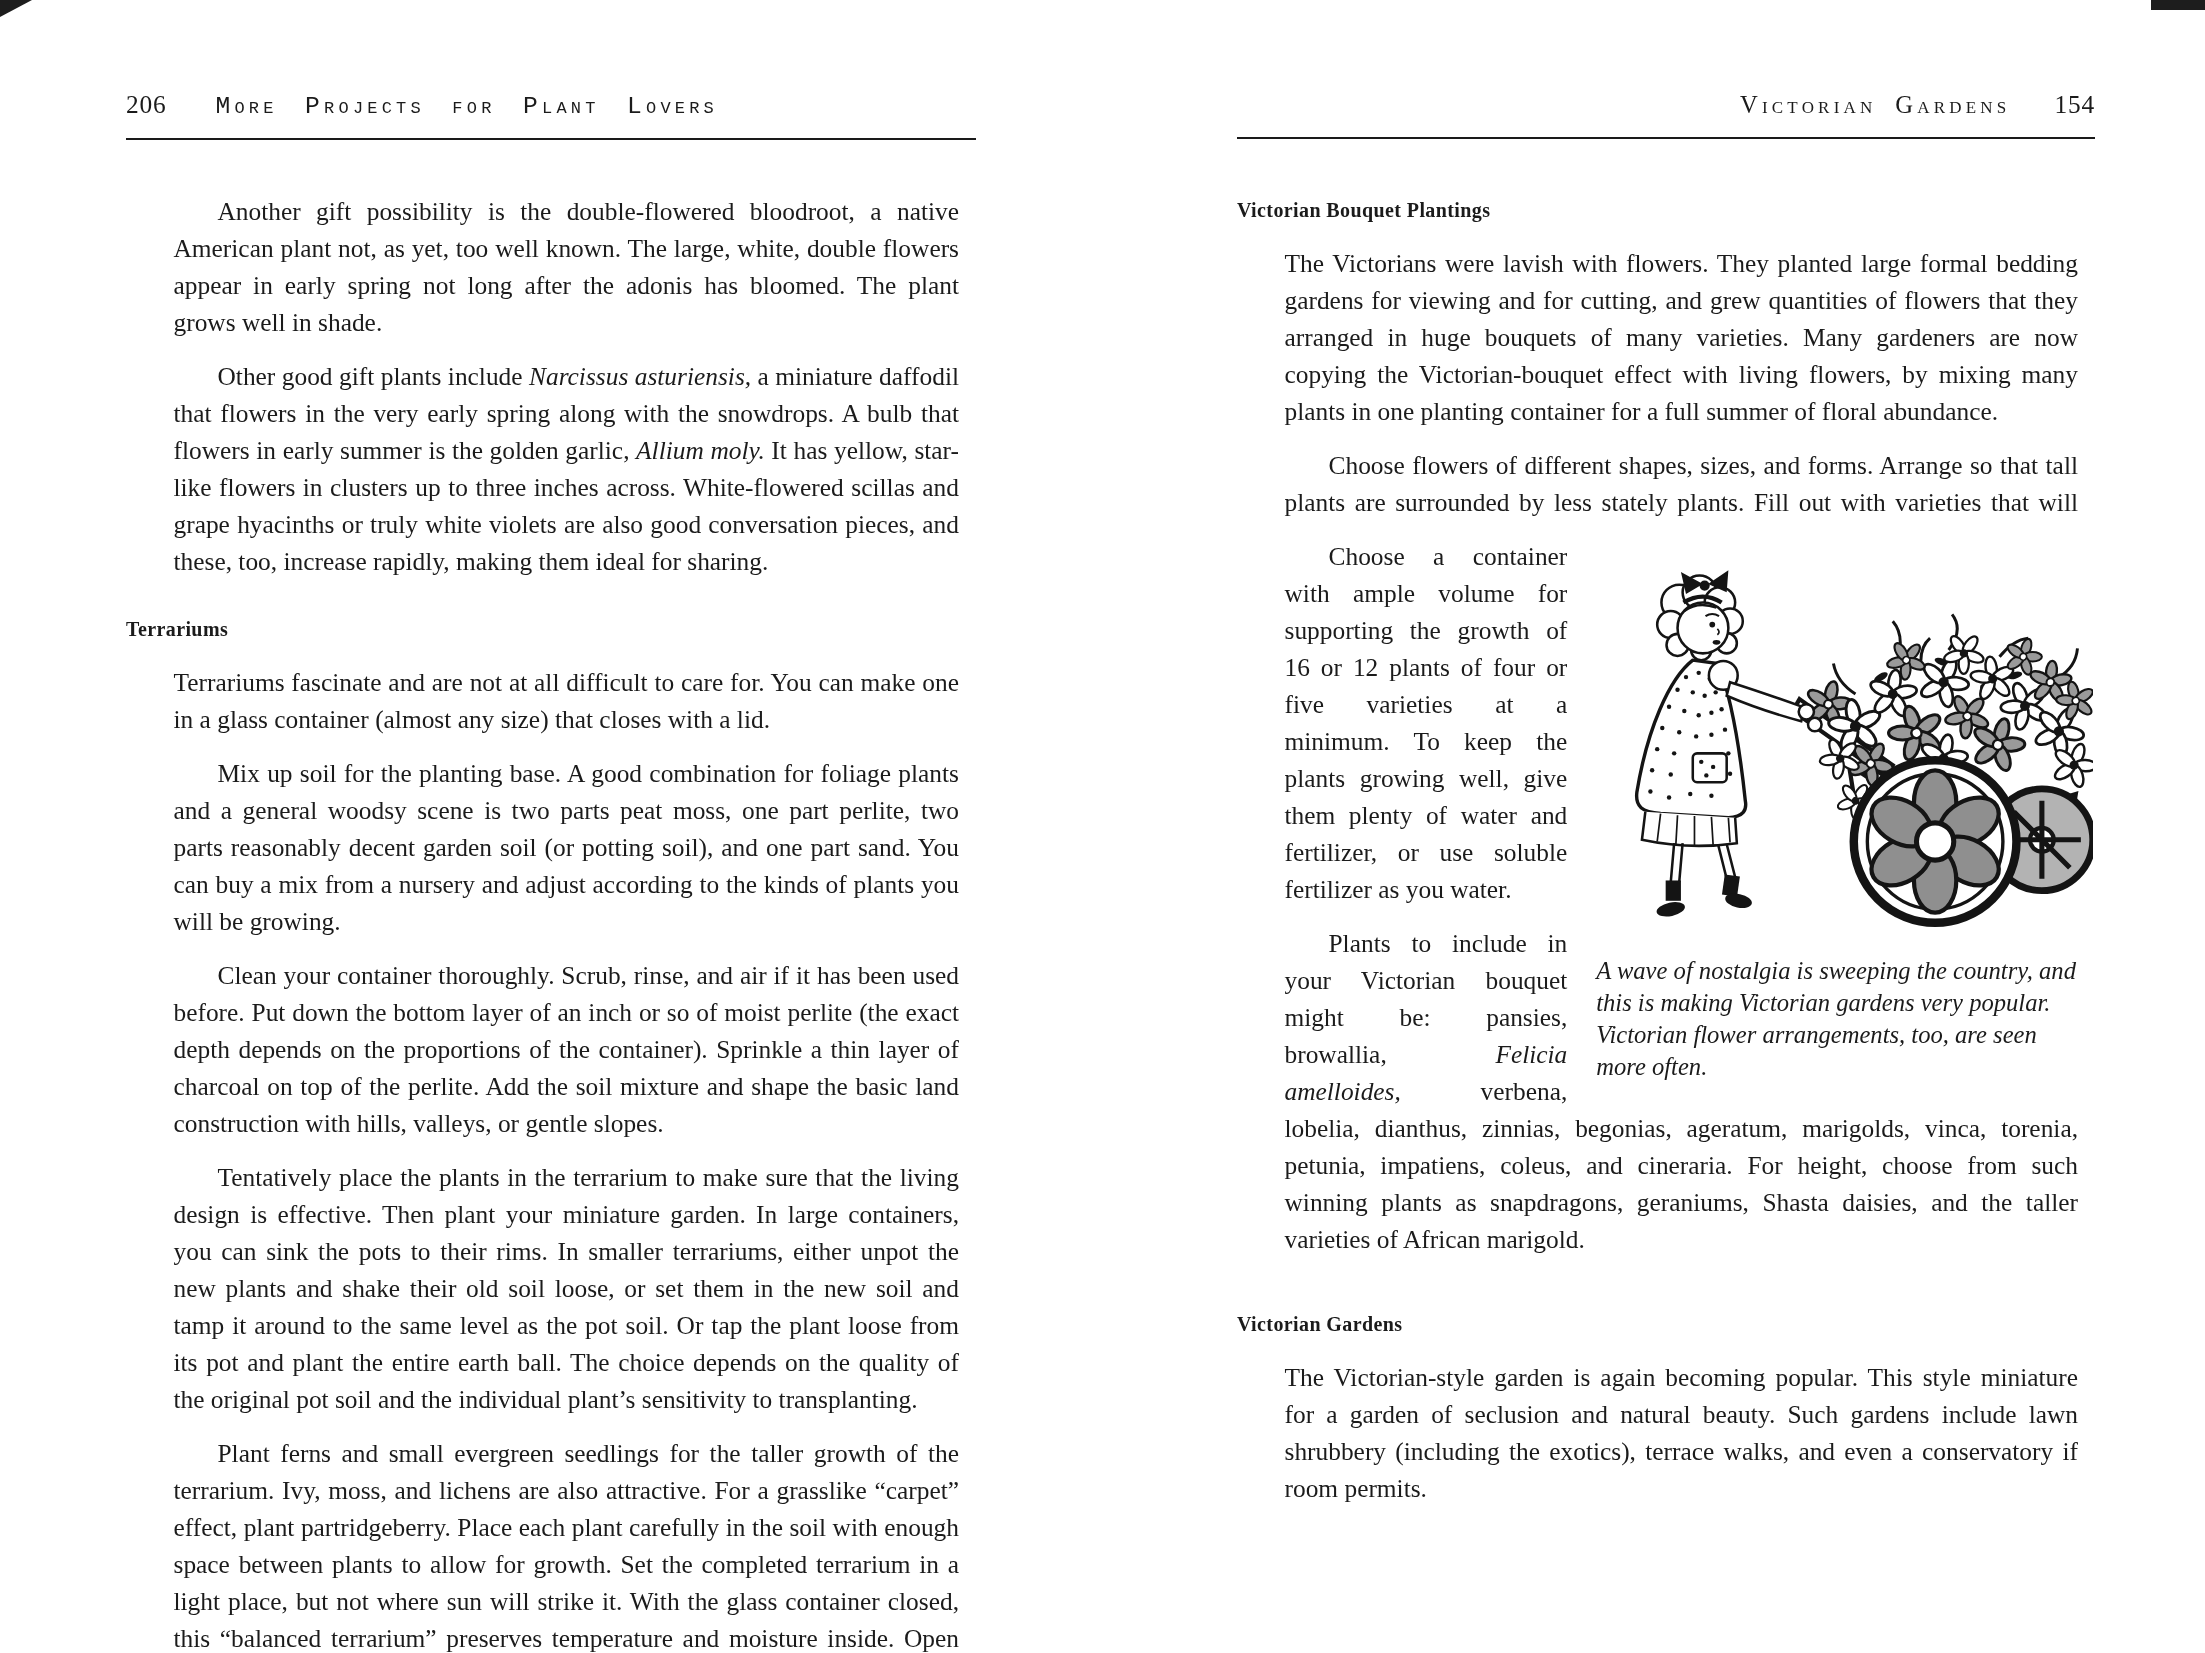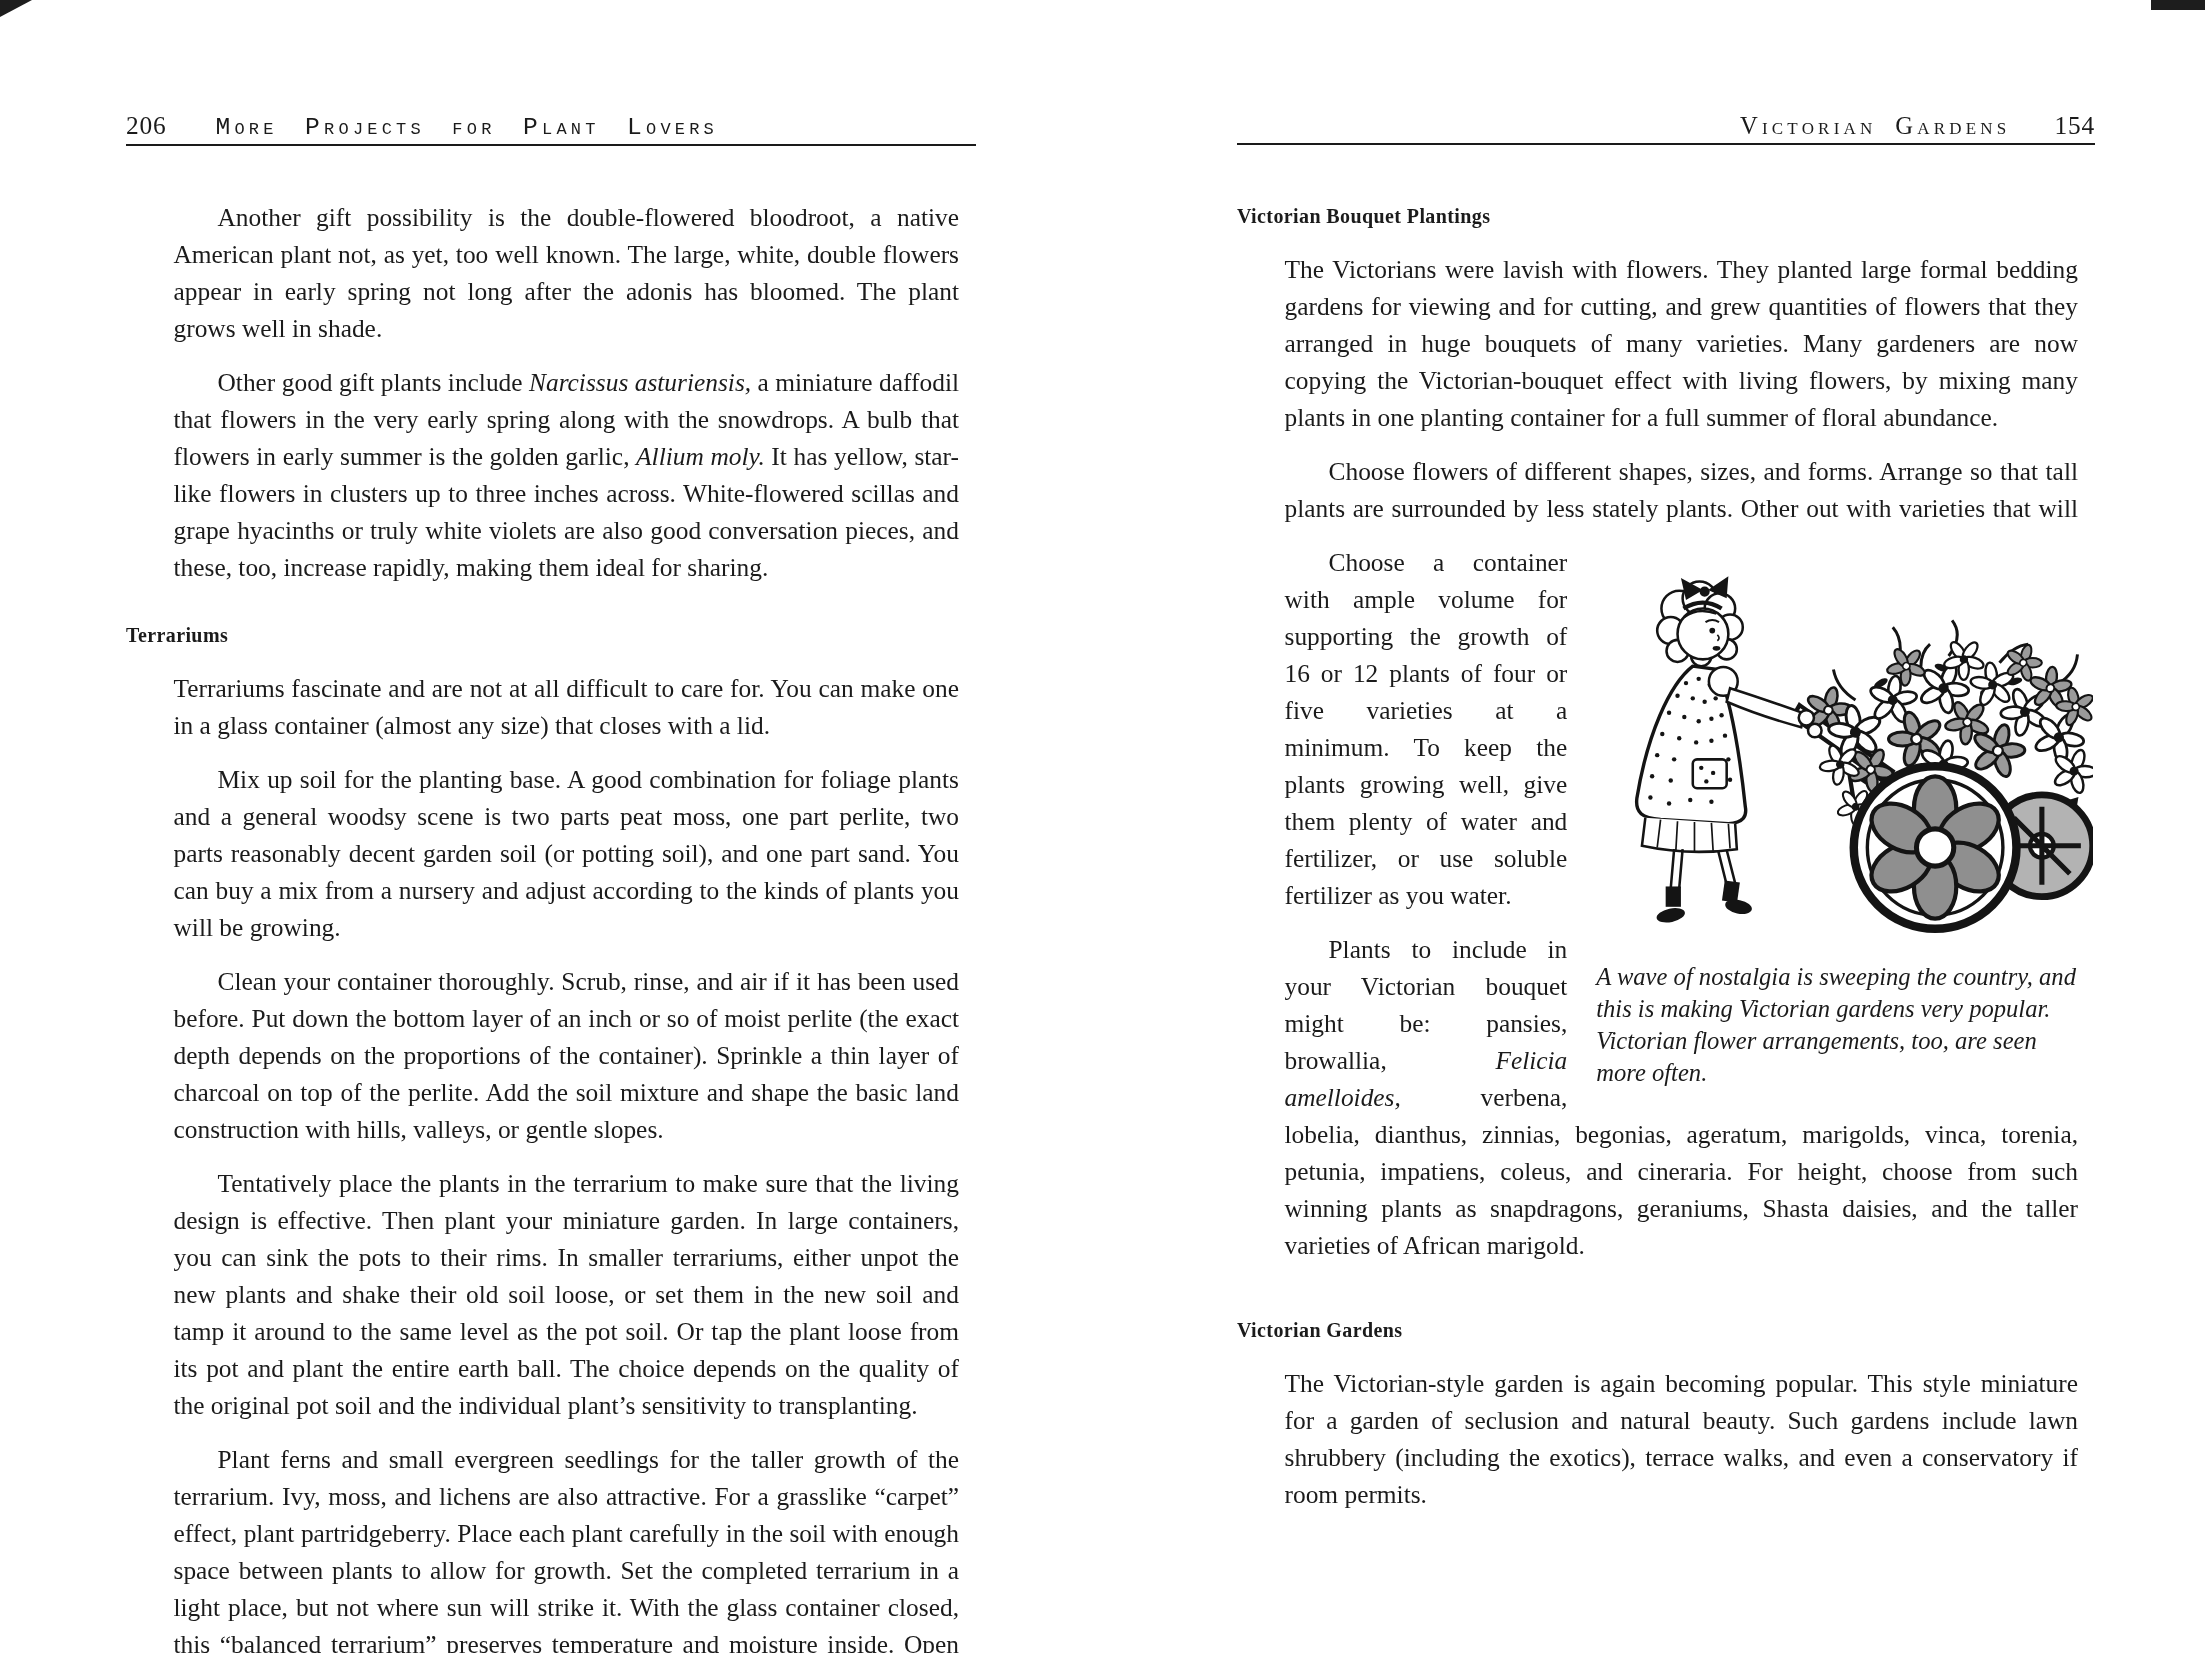--- a/index.html
+++ b/index.html
@@ -9,21 +9,21 @@
     font-family:"Liberation Serif", serif;
     overflow:hidden;
   }
   .col { position:absolute; top:85px; }
   .col-left  { left:126px; width:850px; }
   .col-right { left:1237px; width:858px; }
 
   .page-header {
     display:flex; align-items:baseline;
     border-bottom:2.5px solid #1a1a1a;
-    padding-bottom:3px; margin-top:26px;
+    padding-bottom:18px; margin-top:5px;
   }
   .page-header.right { justify-content:flex-end; }
   .pagenum { font-size:25.4px; letter-spacing:0.8px; }
   .rh-title {
     font-variant:small-caps; letter-spacing:4.2px; word-spacing:8.5px;
     font-size:24.6px;
   }
   .page-header.left  .rh-title { margin-left:49px;font-family:Liberation Mono, monospace; }
   .page-header.right .rh-title { margin-right:44px; }
 
@@ -89,21 +89,21 @@
   <div class="page-header right">
     <span class="rh-title">Victorian Gardens</span>
     <span class="pagenum">154</span>
   </div>
 
   <div class="body-block">
     <h2 class="section first">Victorian Bouquet Plantings</h2>
 
     <p class="body">The Victorians were lavish with flowers. They planted large formal bedding gardens for viewing and for cutting, and grew quantities of flowers that they arranged in huge bouquets of many varieties. Many gardeners are now copying the Victorian-bouquet effect with living flowers, by mixing many plants in one planting container for a full summer of floral abundance.</p>
 
-    <p class="body indent lead-out">Choose flowers of different shapes, sizes, and forms. Arrange so that tall plants are surrounded by less stately plants. Other out with varieties that will</p>
+    <p class="body indent lead-out">Choose flowers of different shapes, sizes, and forms. Arrange so that tall plants are surrounded by less stately plants. Fill out with varieties that will</p>
 
     <div class="figure-float">
       <svg width="492" height="383" viewBox="0 0 580 452">
         <defs>
           <g id="daisyW">
             <ellipse cx="0" cy="-11" rx="5.5" ry="11" fill="#fff" stroke="#141414" stroke-width="2.4"></ellipse>
             <ellipse cx="0" cy="-11" rx="5.5" ry="11" fill="#fff" stroke="#141414" stroke-width="2.4" transform="rotate(72)"></ellipse>
             <ellipse cx="0" cy="-11" rx="5.5" ry="11" fill="#fff" stroke="#141414" stroke-width="2.4" transform="rotate(144)"></ellipse>
             <ellipse cx="0" cy="-11" rx="5.5" ry="11" fill="#fff" stroke="#141414" stroke-width="2.4" transform="rotate(216)"></ellipse>
             <ellipse cx="0" cy="-11" rx="5.5" ry="11" fill="#fff" stroke="#141414" stroke-width="2.4" transform="rotate(288)"></ellipse>

